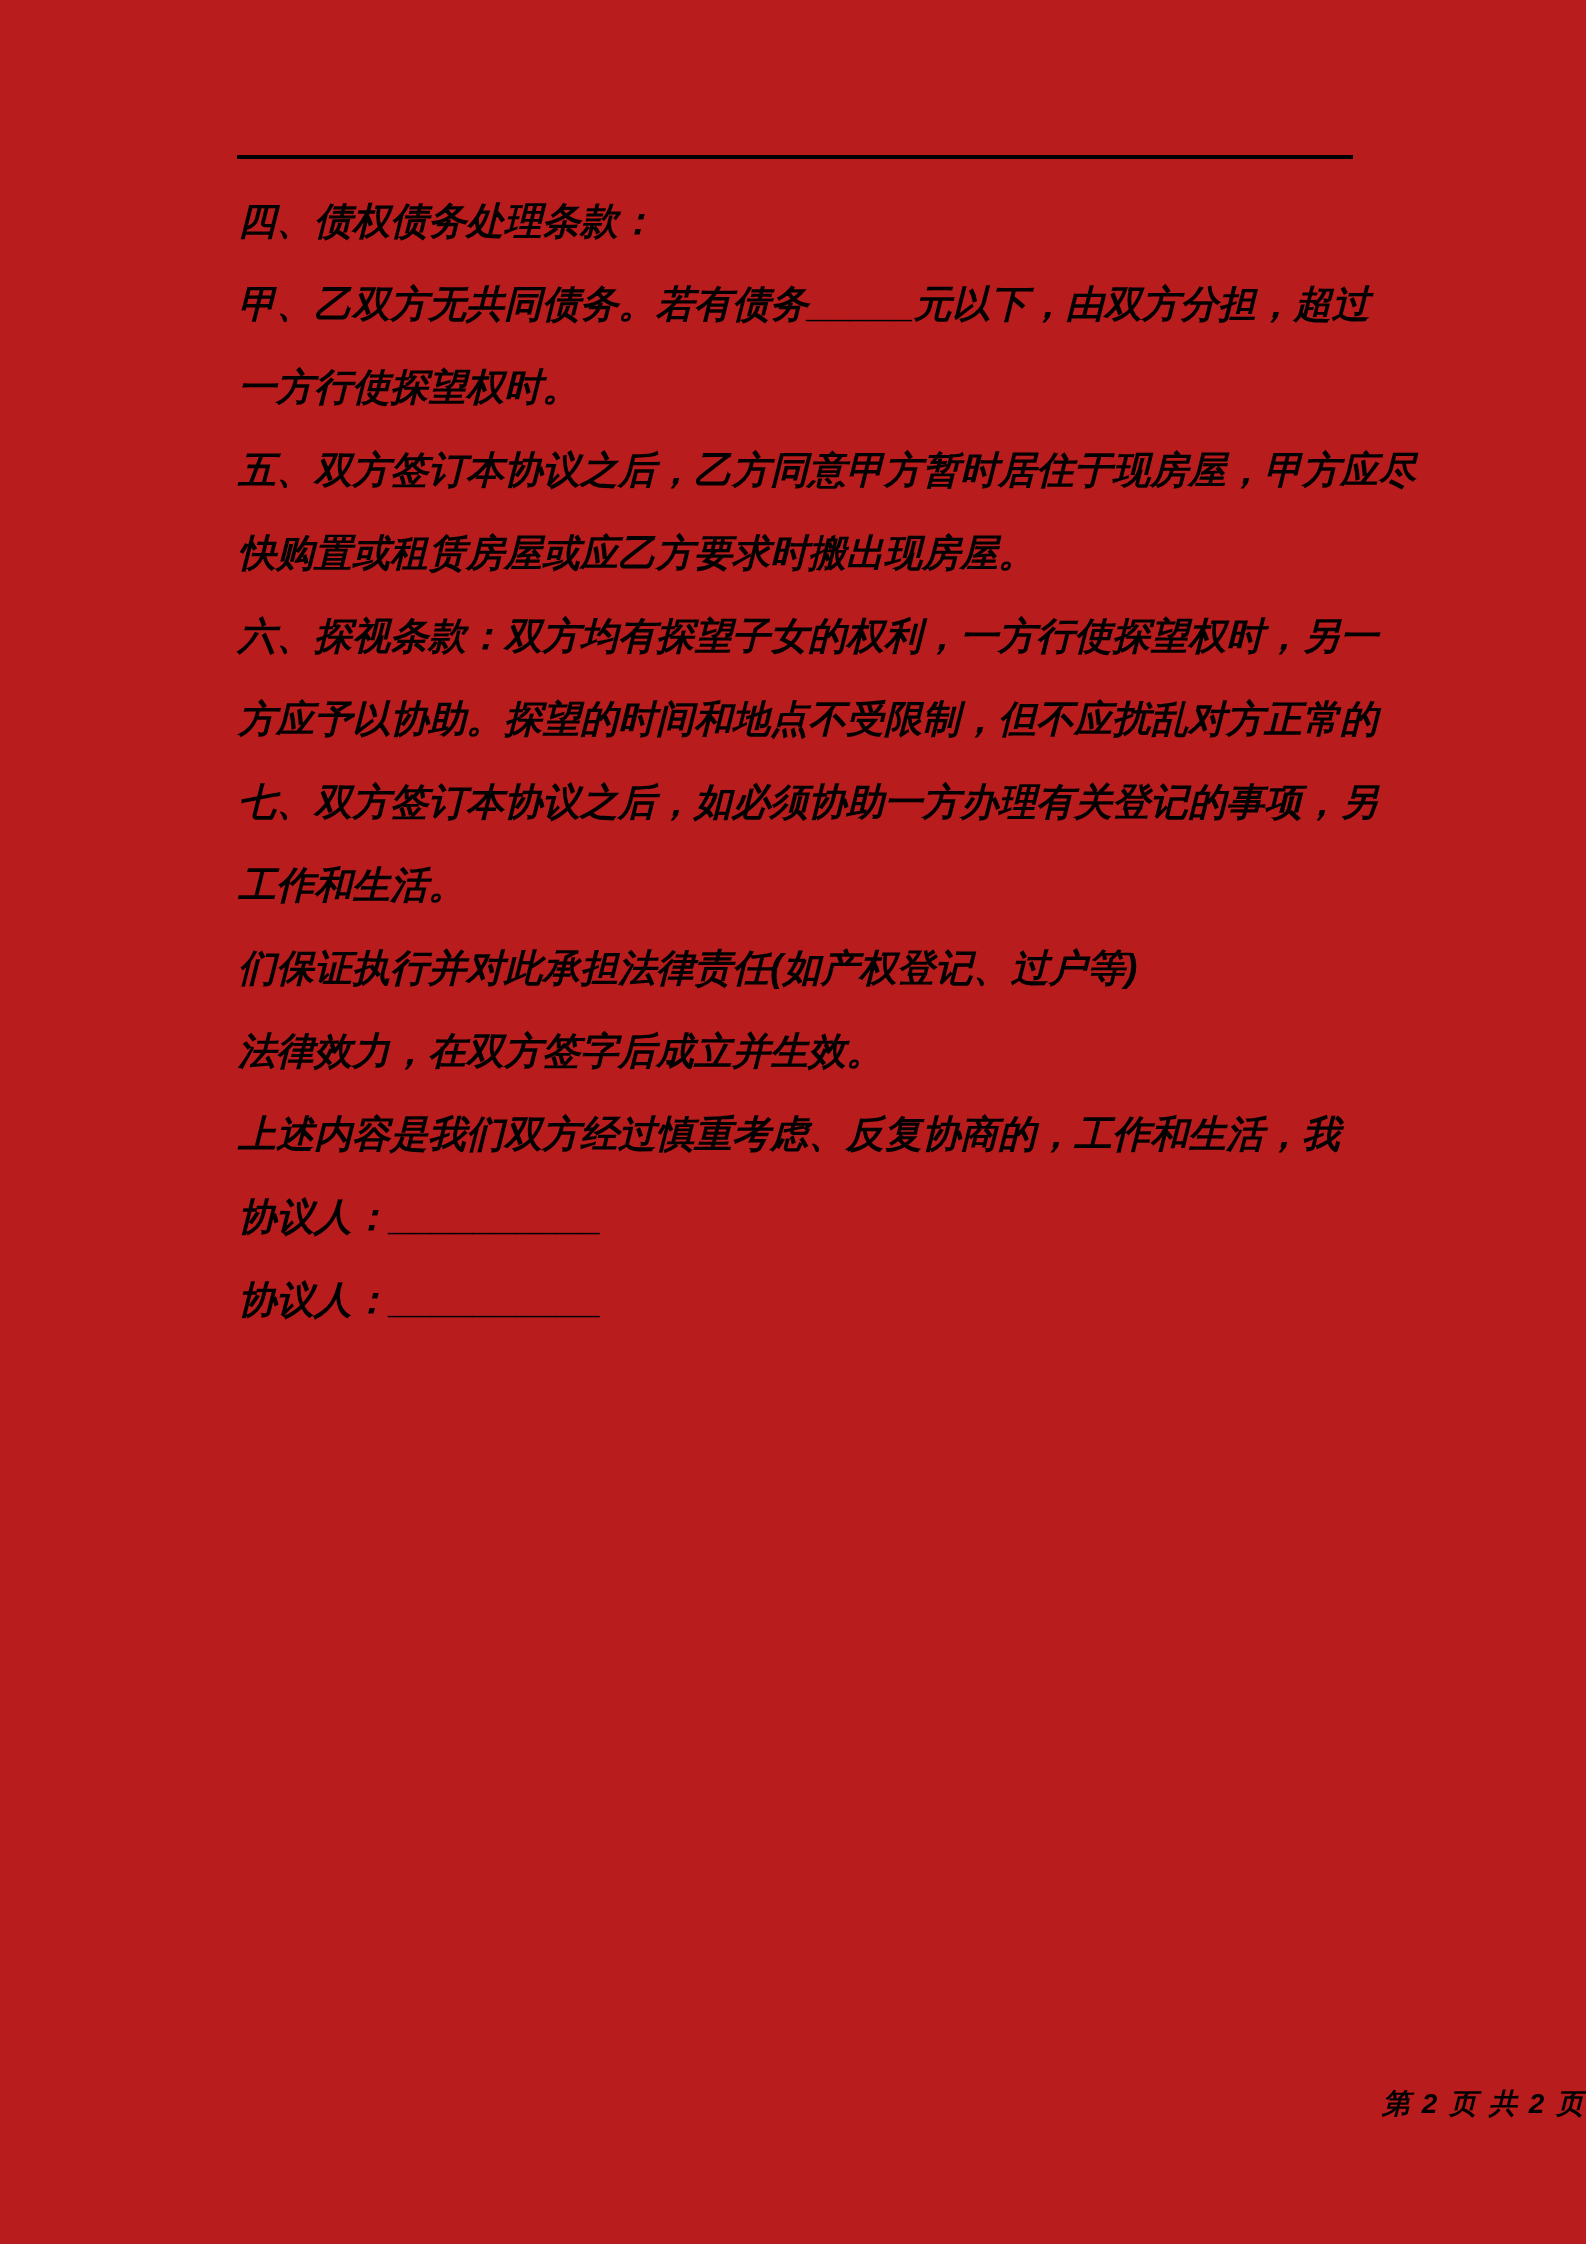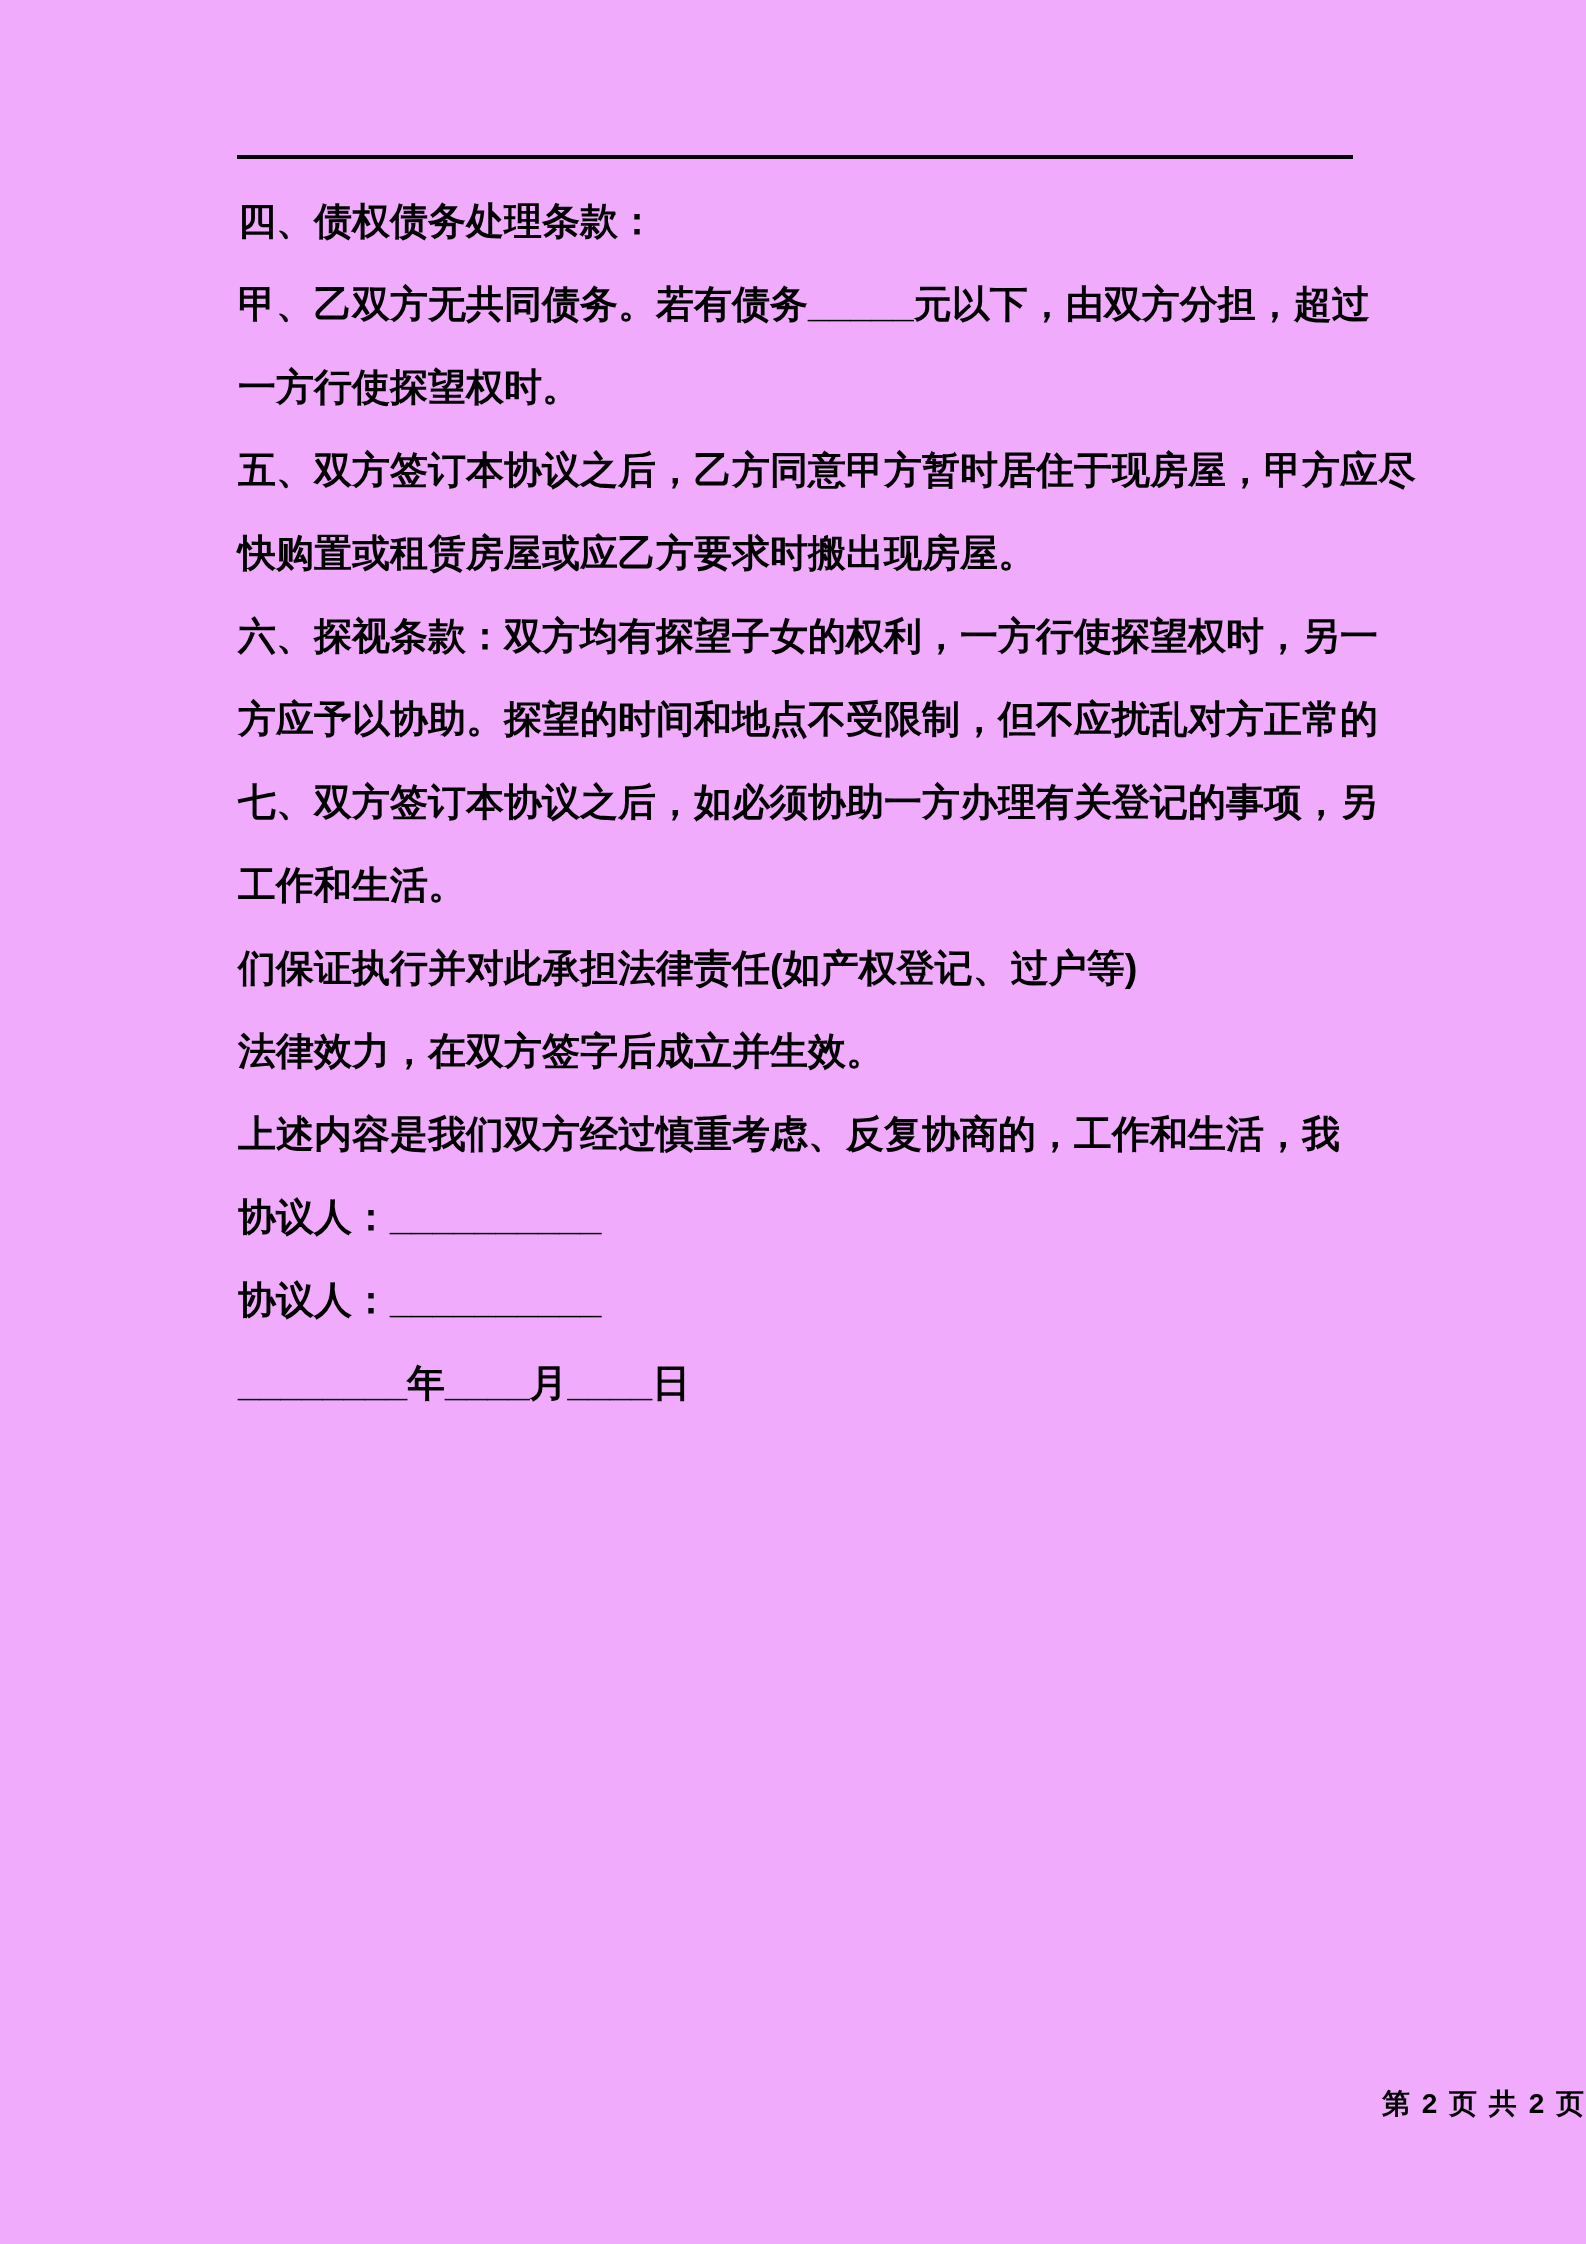--- a/index.html
+++ b/index.html
@@ -13,21 +13,22 @@
       width: 1586px;
       height: 2244px;
       font-family: "Liberation Sans", "DejaVu Sans", sans-serif;
       font-weight: 700;
       color: #000000;
       overflow: hidden;
     }
     .page {
       position: absolute;
       inset: 0;
-      background: #f0abfc;
+      background: #b91c1c;
+      font-style: italic;
     }
     .header-rule {
       position: absolute;
       left: 237px;
       top: 155px;
       width: 1116px;
       height: 0;
       border-top: 4px solid #000000;
     }
     .doc-body {
@@ -70,20 +71,19 @@
     <div class="doc-line">快购置或租赁房屋或应乙方要求时搬出现房屋。</div>
     <div class="doc-line">六、探视条款：双方均有探望子女的权利，一方行使探望权时，另一</div>
     <div class="doc-line">方应予以协助。探望的时间和地点不受限制，但不应扰乱对方正常的</div>
     <div class="doc-line">七、双方签订本协议之后，如必须协助一方办理有关登记的事项，另</div>
     <div class="doc-line">工作和生活。</div>
     <div class="doc-line">们保证执行并对此承担法律责任(如产权登记、过户等)</div>
     <div class="doc-line">法律效力，在双方签字后成立并生效。</div>
     <div class="doc-line">上述内容是我们双方经过慎重考虑、反复协商的，工作和生活，我</div>
     <div class="doc-line">协议人：__________</div>
     <div class="doc-line">协议人：__________</div>
-    <div class="doc-line">________年____月____日</div>
   </div>
 
   <div class="page-footer">
     <span>第 2 页 共 2 页</span>
   </div>
 
 </div>
 
 </body></html>

